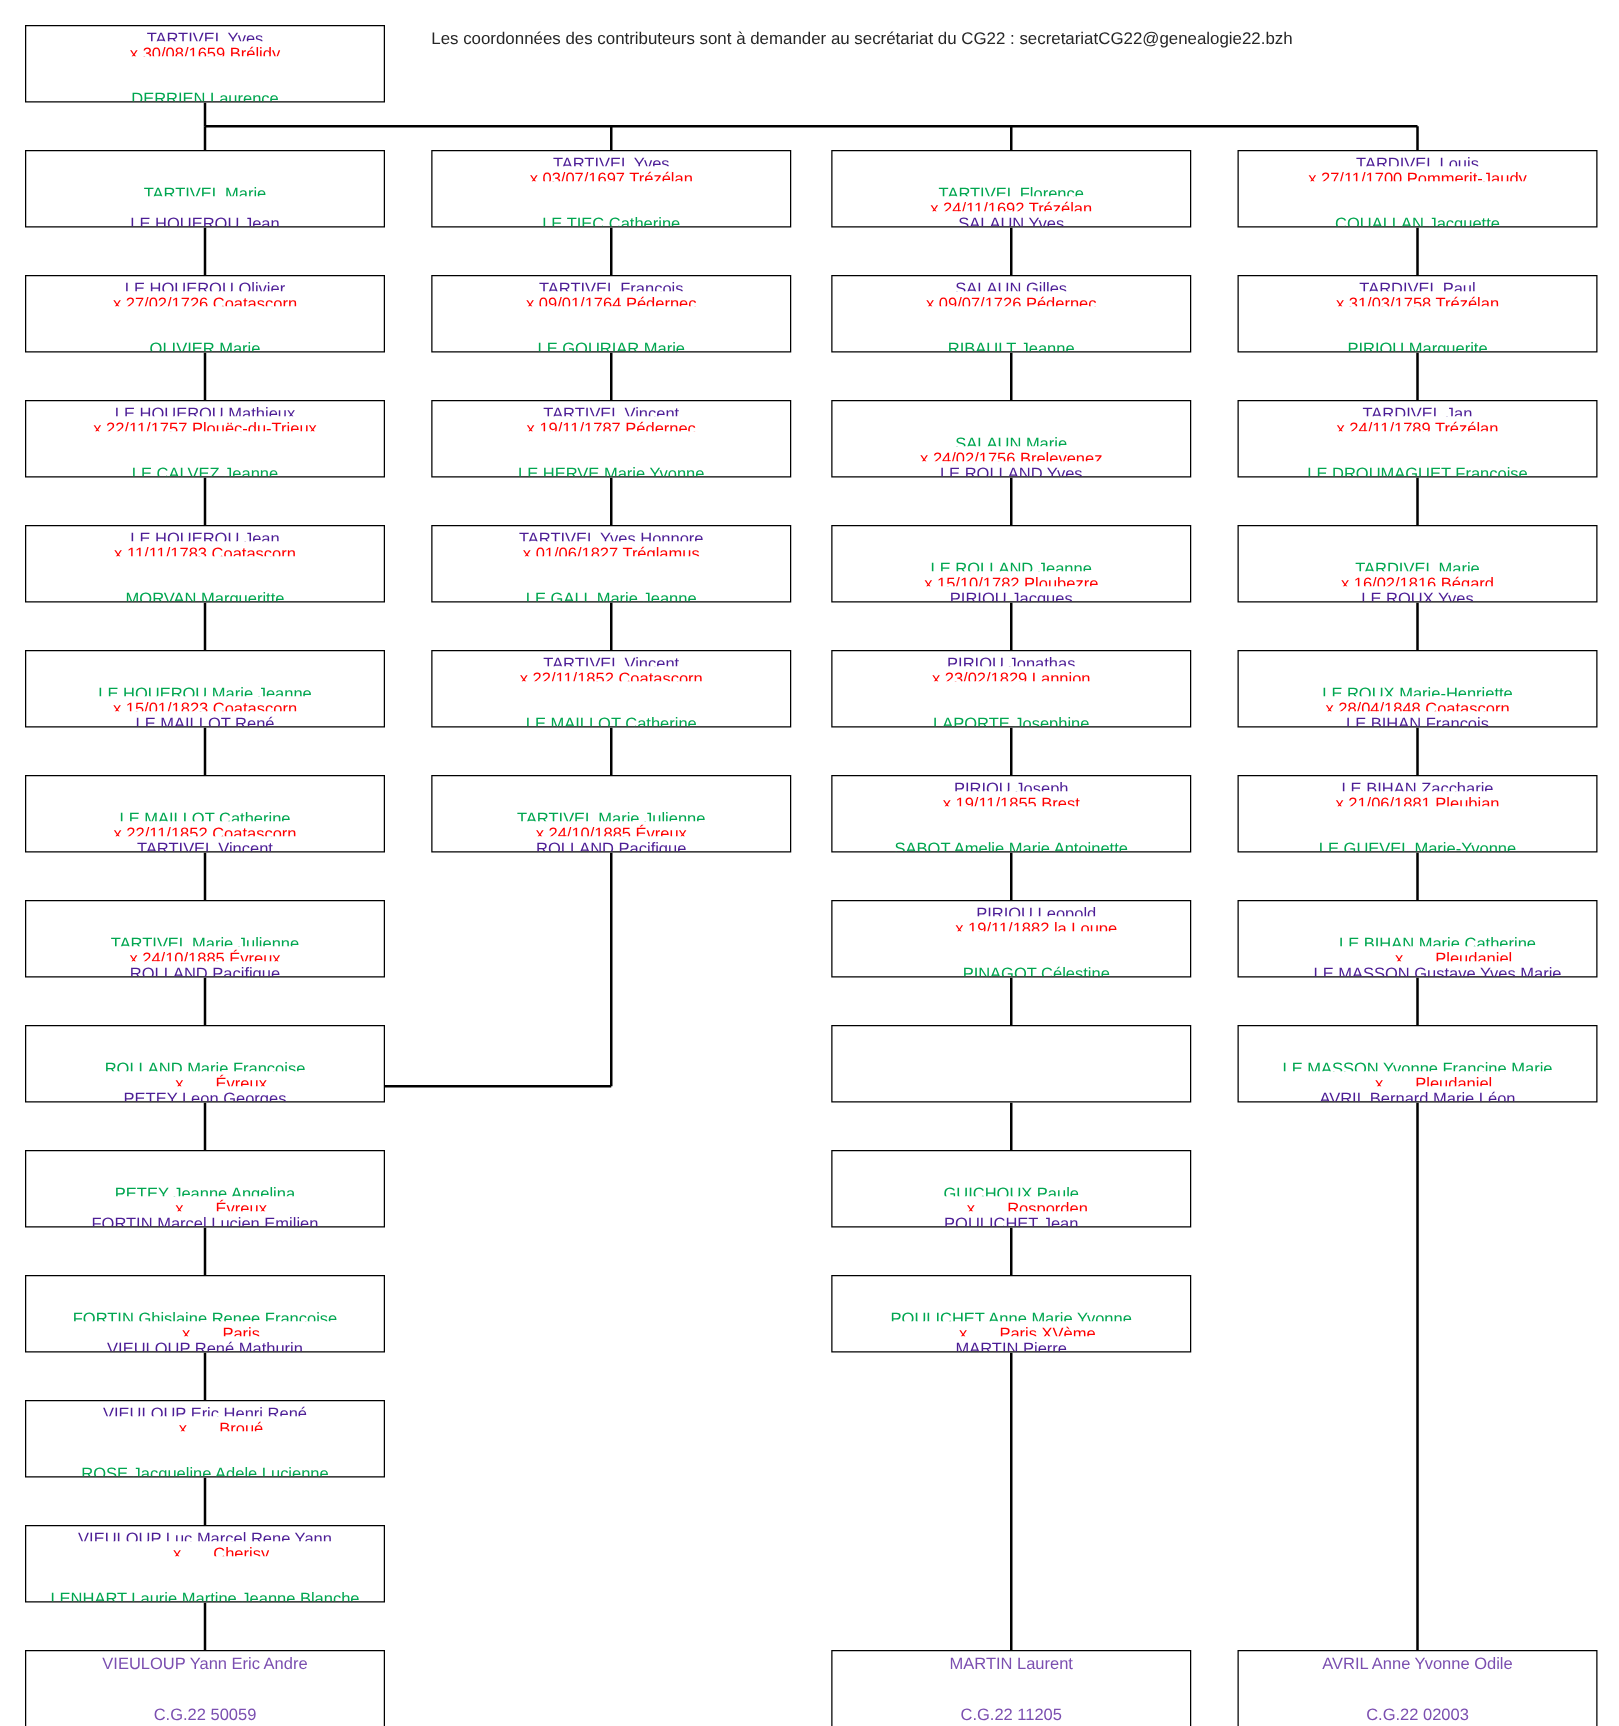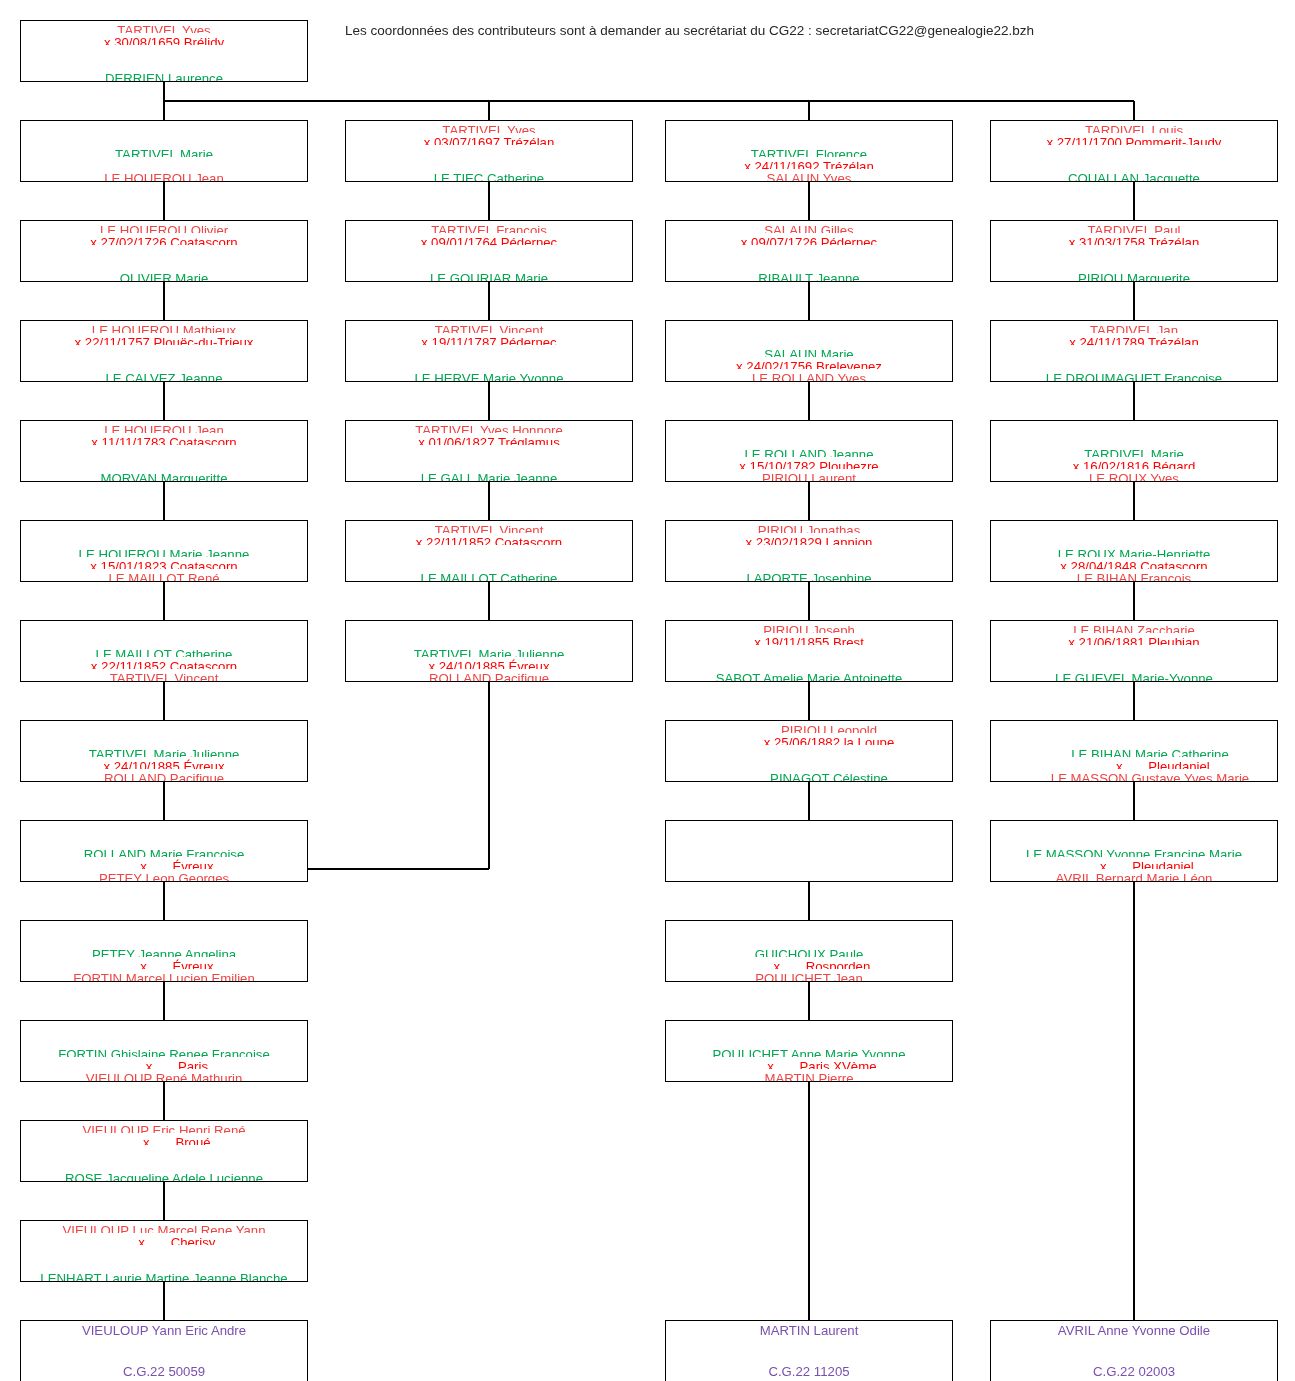--- a/index.html
+++ b/index.html
@@ -41,21 +41,21 @@
     display: flex;
     flex-direction: column;
     align-items: center;
     justify-content: center;
     text-align: center;
     font-size: 13.2px;
     line-height: 20px;
     z-index: 2;
   }
   .node .ln { width: 100%; height: 20px; white-space: nowrap; overflow: hidden; }
-  .c-male   { color: #ef4444; }
+  .c-male   { color: #4c1d95; }
   .c-female { color: #00A650; margin-top: 24px; }
   .c-union  { color: #FF0000; }
   .c-term   { color: #7B4FB0; }
 
   .node.terminal { height: 64px; gap: 20px; }
   .node.terminal .ln { height: 21px; }
 
   .union-split { display: flex; width: 100%; justify-content: center; }
   .union-split .u-x { width: 58px; text-align: center; }
   .union-split .u-place { text-align: left; }
@@ -219,35 +219,35 @@
         <div class="ln c-female">RIBAULT Jeanne</div>
       </div>
       <div class="node" style="left: 665px; top: 320px;">
         <div class="ln c-female">SALAUN Marie</div>
         <div class="ln c-union">x 24/02/1756 Brelevenez</div>
         <div class="ln c-male">LE ROLLAND Yves</div>
       </div>
       <div class="node" style="left: 665px; top: 420px;">
         <div class="ln c-female">LE ROLLAND Jeanne</div>
         <div class="ln c-union">x 15/10/1782 Ploubezre</div>
-        <div class="ln c-male">PIRIOU Laurent</div>
+        <div class="ln c-male">PIRIOU Jacques</div>
       </div>
       <div class="node" style="left: 665px; top: 520px;">
         <div class="ln c-male">PIRIOU Jonathas</div>
         <div class="ln c-union">x 23/02/1829 Lannion</div>
         <div class="ln c-female">LAPORTE Josephine</div>
       </div>
       <div class="node" style="left: 665px; top: 620px;">
         <div class="ln c-male">PIRIOU Joseph</div>
         <div class="ln c-union">x 19/11/1855 Brest</div>
         <div class="ln c-female">SABOT Amelie Marie Antoinette</div>
       </div>
       <div class="node" style="left: 665px; top: 720px; padding-left: 40px;">
         <div class="ln c-male">PIRIOU Leopold</div>
-        <div class="ln c-union">x 25/06/1882 la Loupe</div>
+        <div class="ln c-union">x 19/11/1882 la Loupe</div>
         <div class="ln c-female">PINAGOT Célestine</div>
       </div>
       <div class="node" style="left: 665px; top: 820px; gap: 37px;">
         <div class="ln c-female">PIRIOU Marie</div>
         <div class="ln c-union">
           <span class="union-split">
             <span class="u-x">x</span>
             <span class="u-place">Rosporden</span>
           </span>
         </div>

